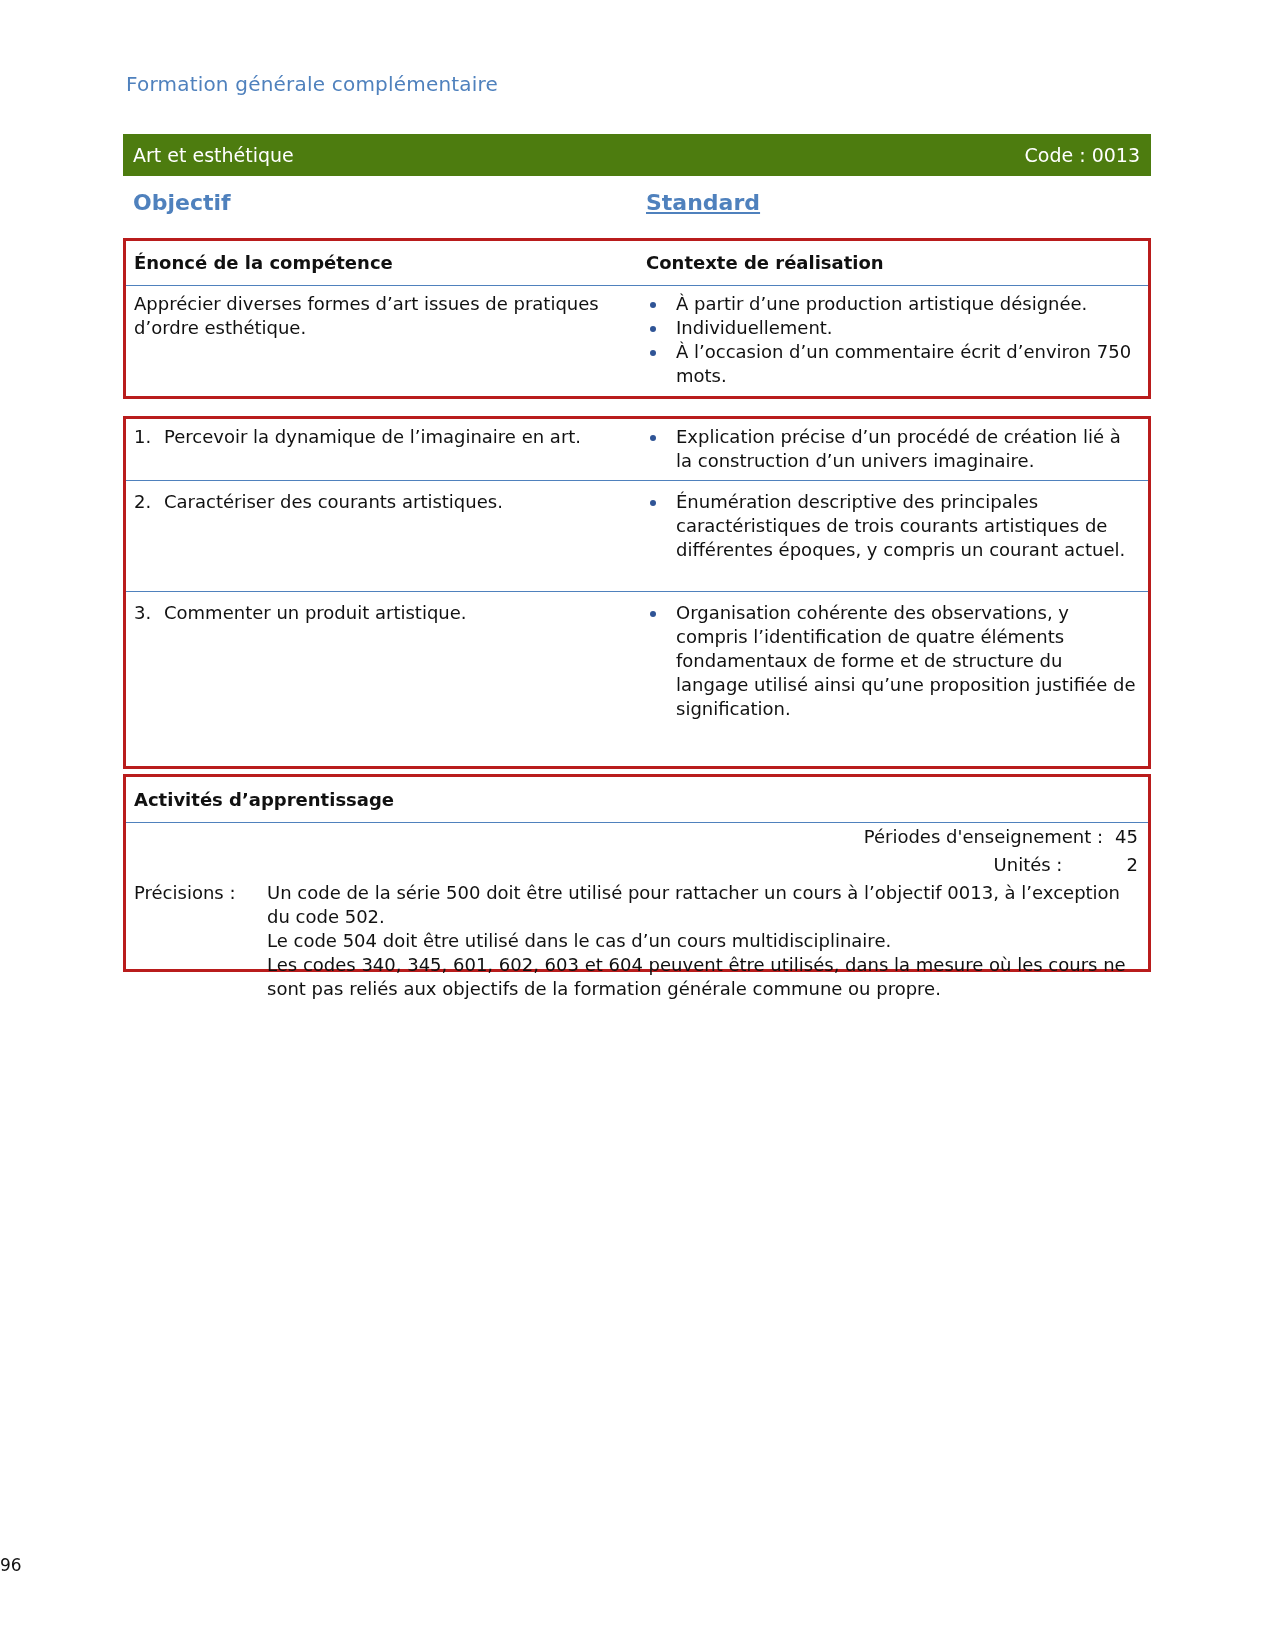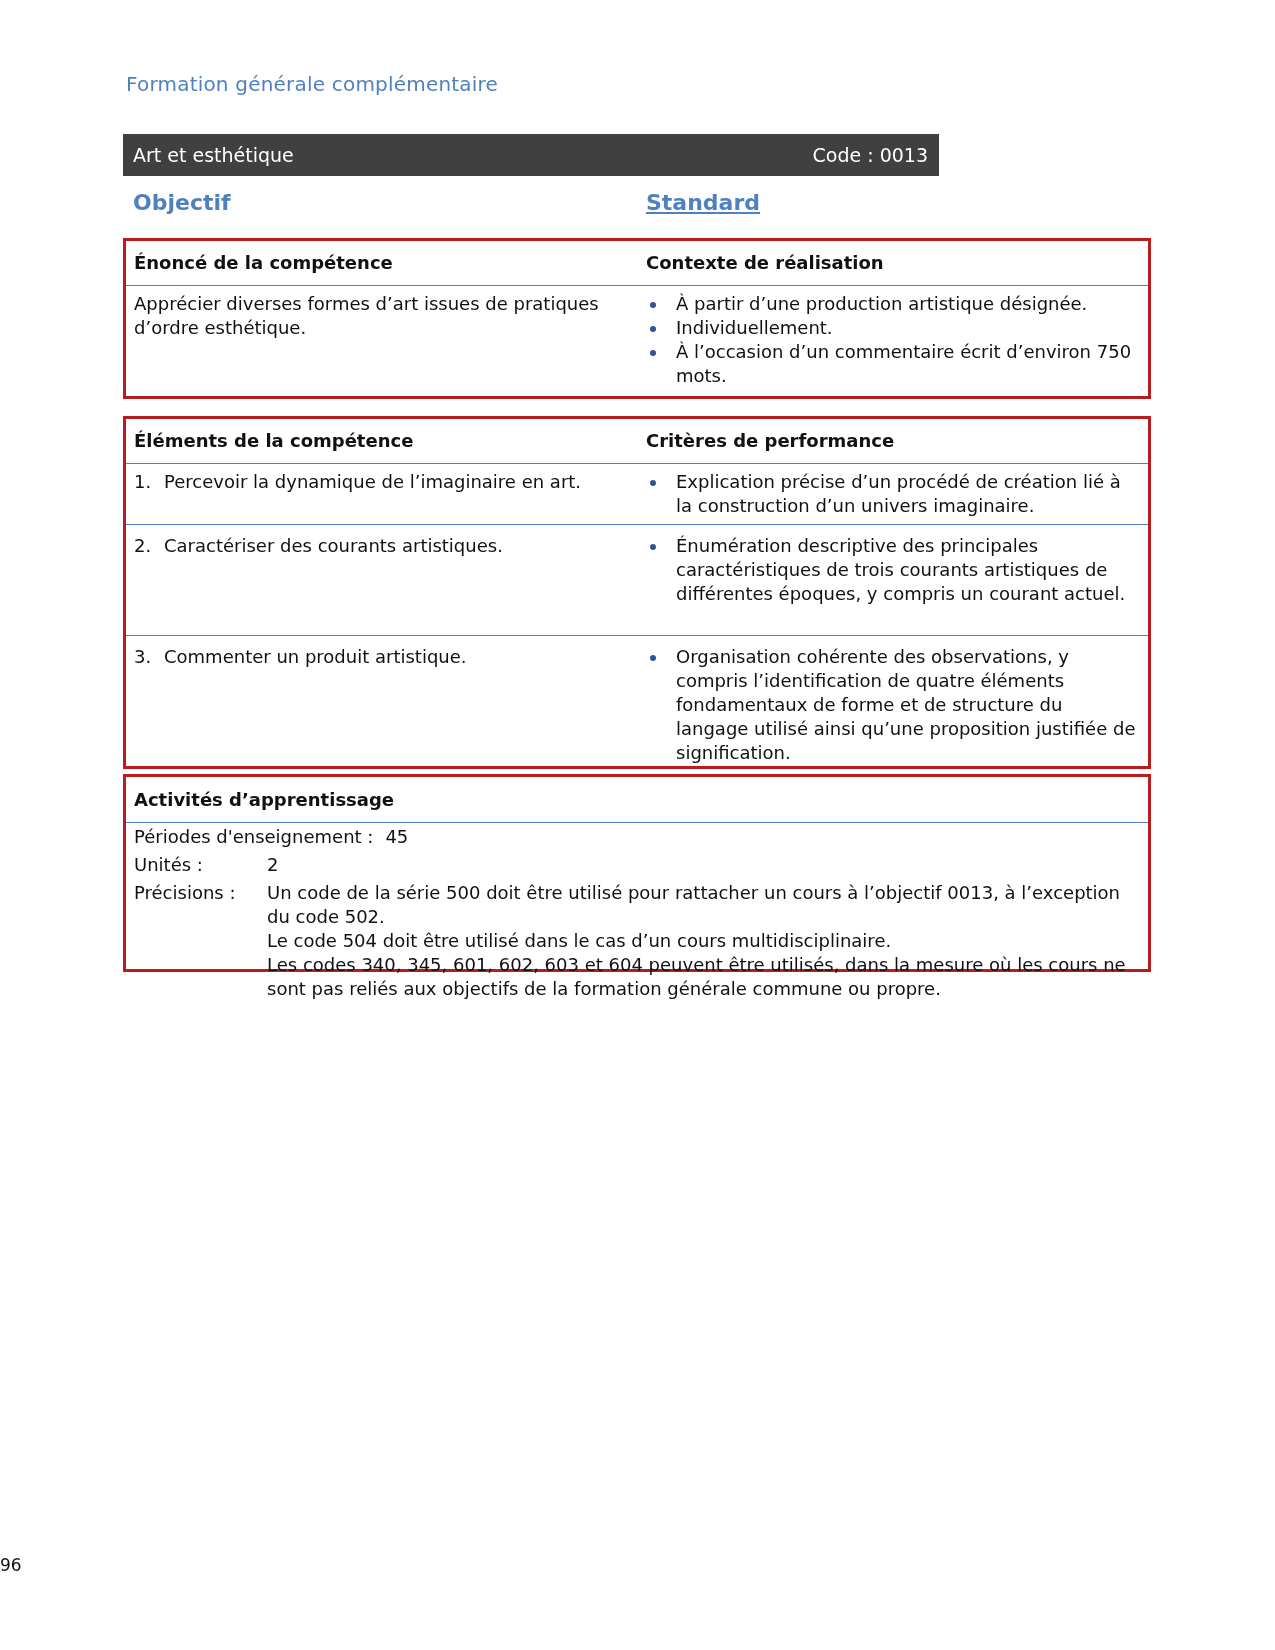--- a/index.html
+++ b/index.html
@@ -1,38 +1,38 @@
 <!DOCTYPE html>
 <html><head>
 <meta charset="utf-8">
 <style>
   html, body { margin: 0; padding: 0; background: #ffffff; }
   body { width: 1275px; height: 1650px; position: relative; overflow: hidden;
          font-family: "DejaVu Sans", sans-serif; color: #111111; }
   .doc-title { position: absolute; left: 126px; top: 72px; font-size: 20px; color: #4f81bd; letter-spacing: 0.2px; }
-  .course-bar { position: absolute; left: 123px; top: 134px; width: 816px; height: 42px; background: #404040;
+  .course-bar { position: absolute; left: 123px; top: 134px; width: 1028px; height: 42px; background: #4d7c0f;
                 color: #ffffff; font-size: 19px; display: flex; align-items: center; justify-content: space-between;
                 box-sizing: border-box; padding: 0 11px 0 10px; }
   .section-head { position: absolute; top: 190px; font-size: 22px; font-weight: bold; color: #4f81bd; }
   .sh-left { left: 133px; }
   .sh-right { left: 646px; text-decoration: underline; }
   .box { position: absolute; left: 123px; width: 1028px; border: 3px solid #b91c1c; box-sizing: border-box; font-size: 18px; line-height: 24px; }
   .row { display: flex; border-top: 1.5px solid #4f81bd; }
   .row:first-child { border-top: none; }
   .cell-l { width: 510px; padding: 0 0 0 8px; box-sizing: border-box; }
   .cell-r { flex: 1; padding: 0 10px 0 10px; box-sizing: border-box; }
   .hdr { font-weight: bold; height: 44px; display: flex; align-items: center; }
   .hdr .cell-l, .hdr .cell-r { font-weight: bold; }
   ul.bullets { list-style: none; margin: 0; padding: 0; }
   ul.bullets li { position: relative; padding-left: 30px; }
   ul.bullets li::before { content: ""; position: absolute; left: 4px; top: 10px; width: 6px; height: 6px; border-radius: 50%; background: #2f5496; }
   .num { display: inline-block; width: 30px; }
   .numitem { display: flex; }
   .act-grid { padding: 2px 10px 8px 8px; }
-  .act-line { display: flex; margin-bottom: 4px; }
+  .act-line { display: flex; margin-bottom: 4px; justify-content: flex-end; }
   .act-label { width: 133px; flex: none; }
   .act-label-wide { flex: none; margin-right: 12px; }
   .act-body p { margin: 0; }
   .page-num { position: absolute; left: 0; width: 1275px; text-align: left; top: 1555px; font-size: 17px; }
 </style>
 </head>
 <body>
 
 <div class="doc-title">Formation générale complémentaire</div>
 
@@ -55,24 +55,20 @@
       <ul class="bullets">
         <li>À partir d’une production artistique désignée.</li>
         <li>Individuellement.</li>
         <li>À l’occasion d’un commentaire écrit d’environ 750 mots.</li>
       </ul>
     </div>
   </div>
 </div>
 
 <div class="box" style="top:416px; height:353px;">
-  <div class="row hdr">
-    <div class="cell-l">Éléments de la compétence</div>
-    <div class="cell-r">Critères de performance</div>
-  </div>
   <div class="row" style="height:61px; padding-top:6px; box-sizing:border-box;">
     <div class="cell-l numitem">
       <span class="num">1.</span>
       <span>Percevoir la dynamique de l’imaginaire en art.</span>
     </div>
     <div class="cell-r">
       <ul class="bullets">
         <li>Explication précise d’un procédé de création lié à la construction d’un univers imaginaire.</li>
       </ul>
     </div>

